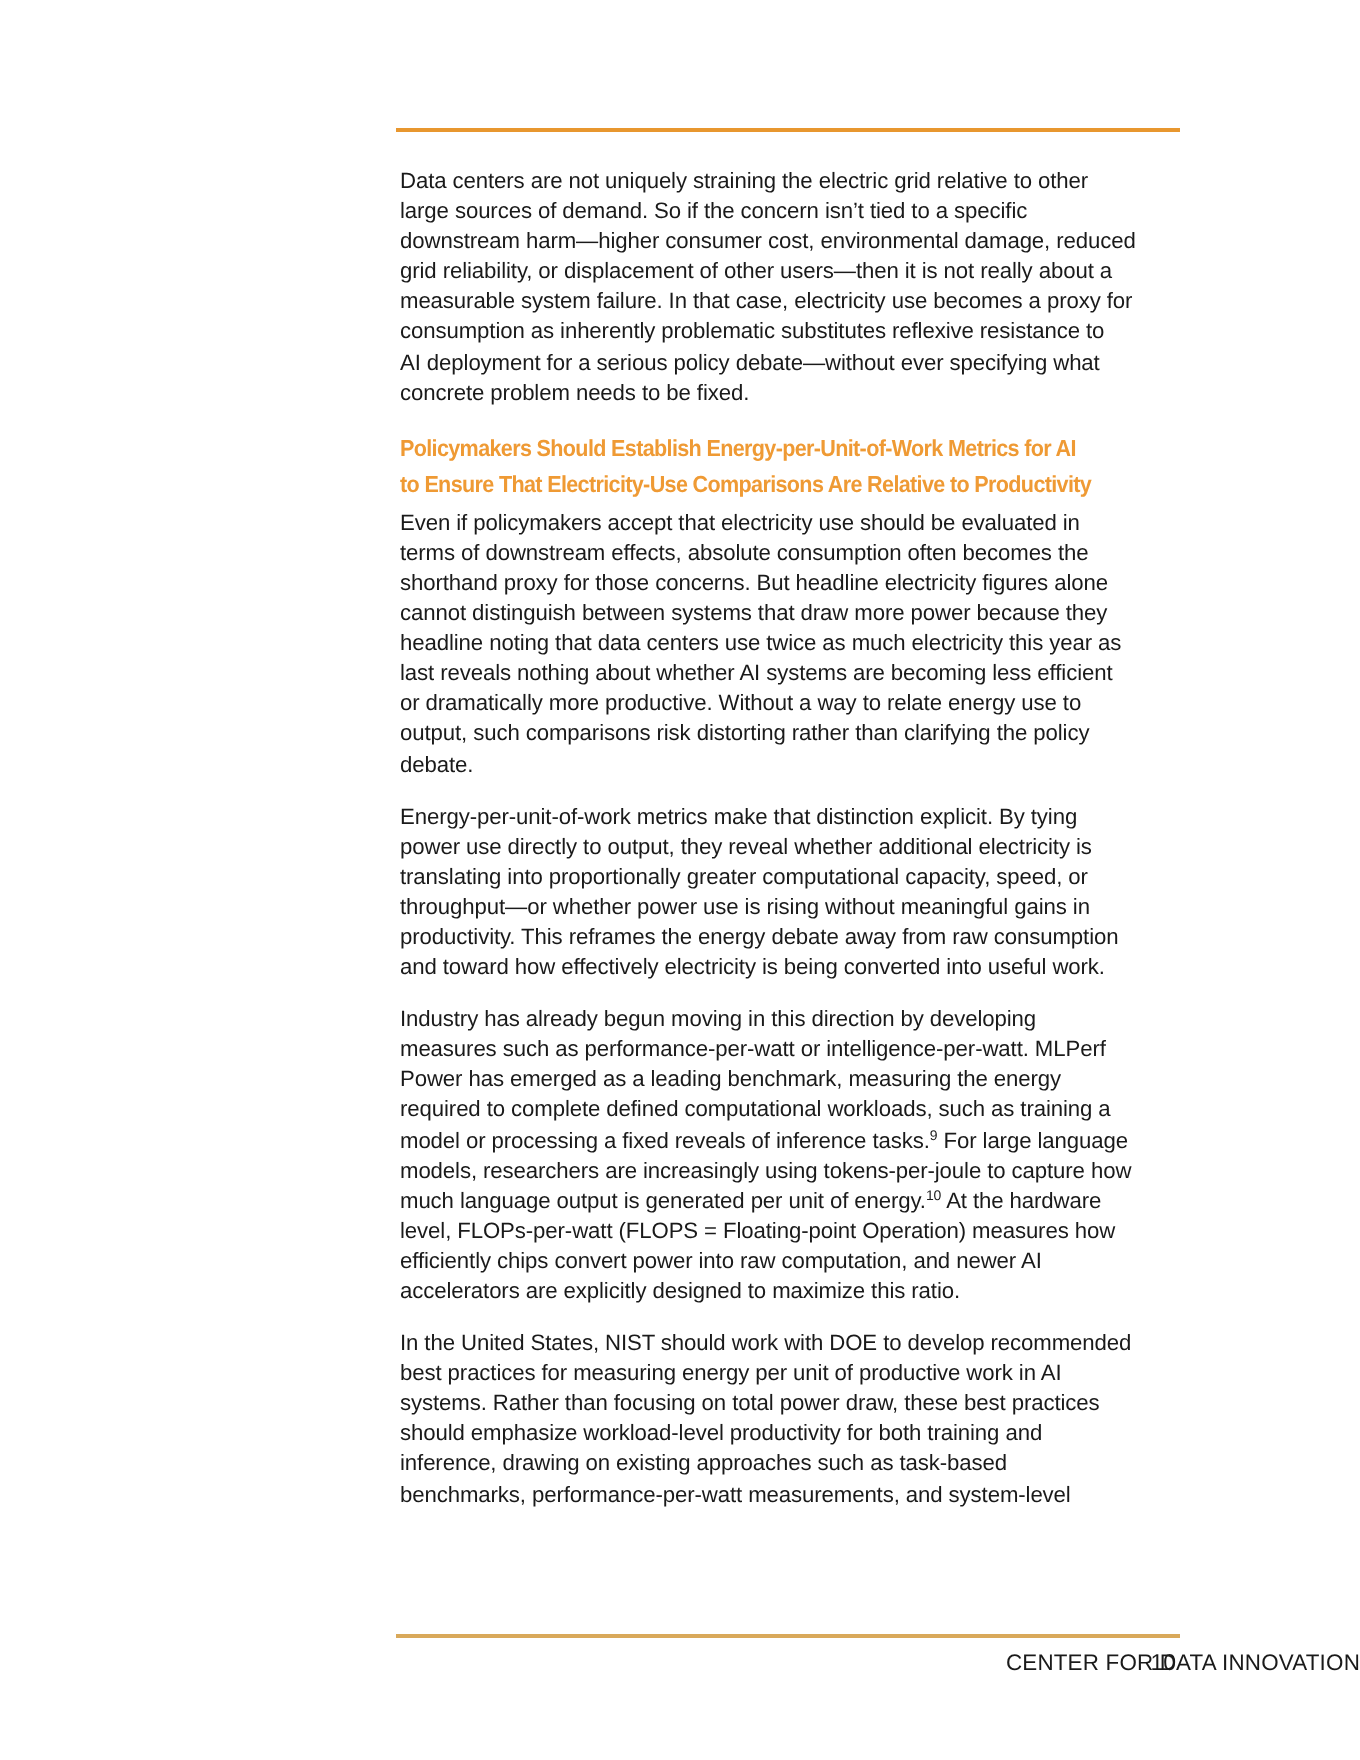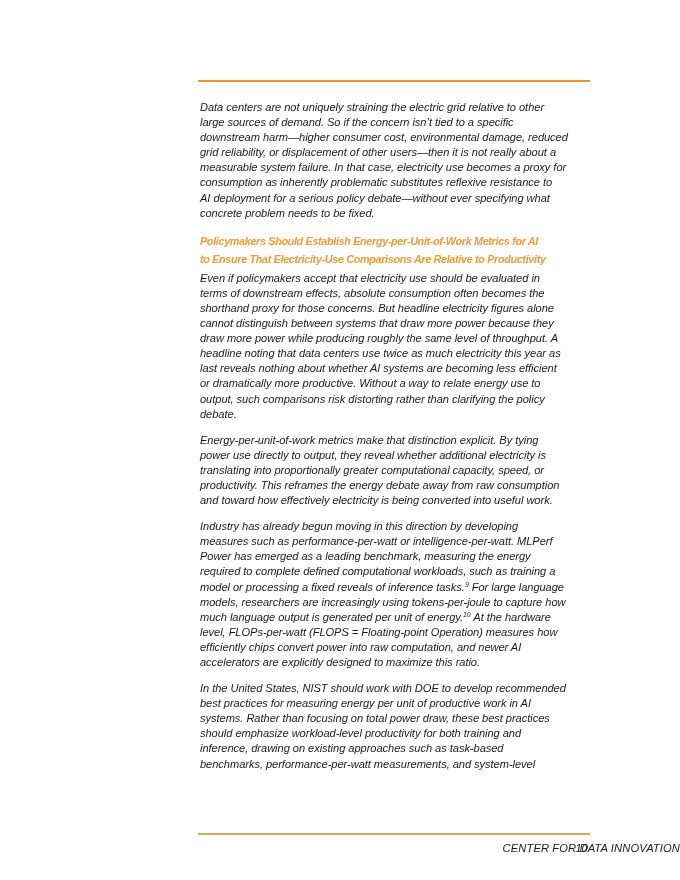--- a/index.html
+++ b/index.html
@@ -10,22 +10,22 @@
     body {
       width: 680px;
       height: 880px;
       position: relative;
       overflow: hidden;
       font-family: "Liberation Sans", "DejaVu Sans", sans-serif;
       color: #1a1a1a;
     }
     .page {
       position: absolute;
-      left: 0; top: 16px;
-      width: 680px; height: 720px; font-style: italic;
+      left: 0; top: 0;
+      width: 680px; height: 720px;
     }
     .top-rule {
       position: absolute;
       left: 198px;
       top: 64px;
       width: 392px;
       height: 2px;
       background: #e8972f;
     }
     .content {
@@ -118,32 +118,32 @@
     <h2 class="heading">
       <span class="line">Policymakers Should Establish Energy-per-Unit-of-Work Metrics for AI</span>
       <span class="line">to Ensure That Electricity-Use Comparisons Are Relative to Productivity</span>
     </h2>
 
     <p class="para">
       <span class="line">Even if policymakers accept that electricity use should be evaluated in</span>
       <span class="line">terms of downstream effects, absolute consumption often becomes the</span>
       <span class="line">shorthand proxy for those concerns. But headline electricity figures alone</span>
       <span class="line">cannot distinguish between systems that draw more power because they</span>
-      <span class="line">draw more power while producing roughly the same level of throughput. A</span>
       <span class="line">headline noting that data centers use twice as much electricity this year as</span>
       <span class="line">last reveals nothing about whether AI systems are becoming less efficient</span>
       <span class="line">or dramatically more productive. Without a way to relate energy use to</span>
       <span class="line">output, such comparisons risk distorting rather than clarifying the policy</span>
       <span class="line">debate.</span>
     </p>
 
     <p class="para">
       <span class="line">Energy-per-unit-of-work metrics make that distinction explicit. By tying</span>
       <span class="line">power use directly to output, they reveal whether additional electricity is</span>
       <span class="line">translating into proportionally greater computational capacity, speed, or</span>
+      <span class="line">throughput—or whether power use is rising without meaningful gains in</span>
       <span class="line">productivity. This reframes the energy debate away from raw consumption</span>
       <span class="line">and toward how effectively electricity is being converted into useful work.</span>
     </p>
 
     <p class="para">
       <span class="line">Industry has already begun moving in this direction by developing</span>
       <span class="line">measures such as performance-per-watt or intelligence-per-watt. MLPerf</span>
       <span class="line">Power has emerged as a leading benchmark, measuring the energy</span>
       <span class="line">required to complete defined computational workloads, such as training a</span>
       <span class="line"><span>model or processing a fixed reveals of inference tasks.</span><sup>9</sup><span> For large language</span></span>

